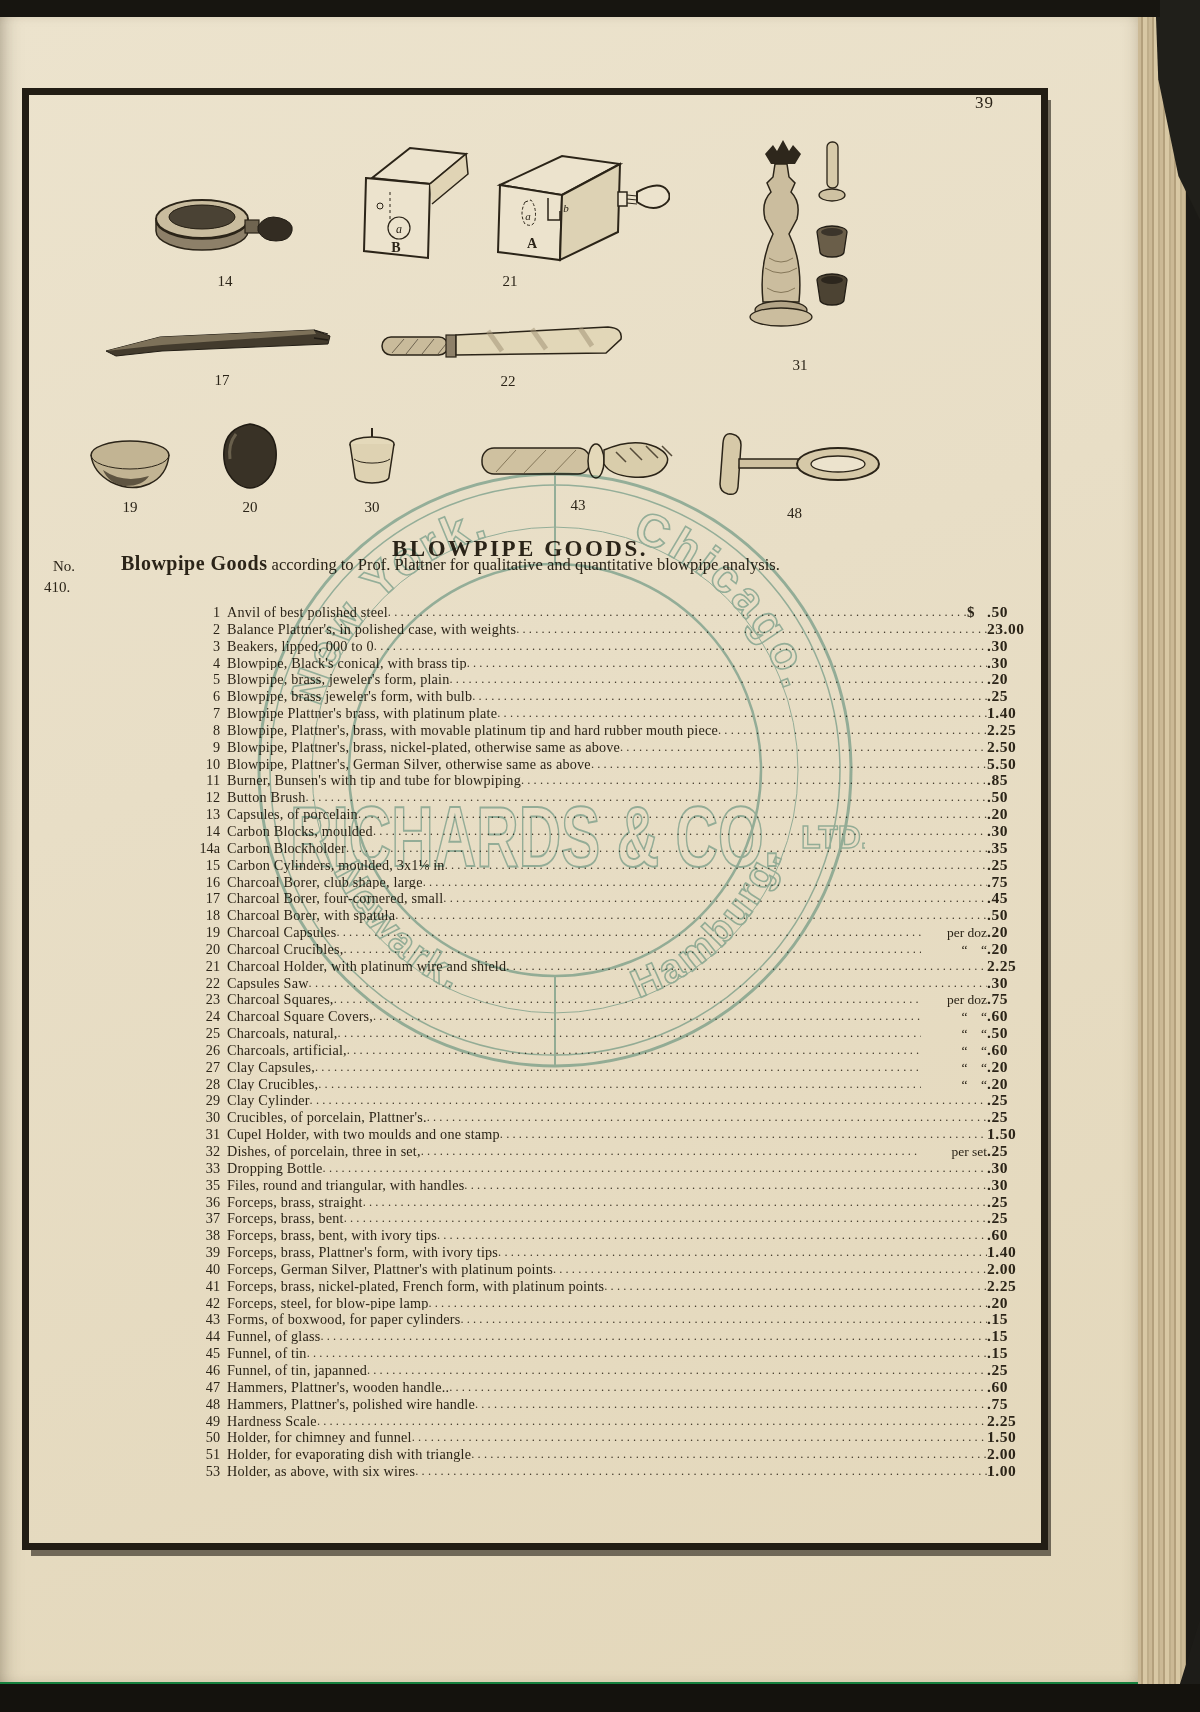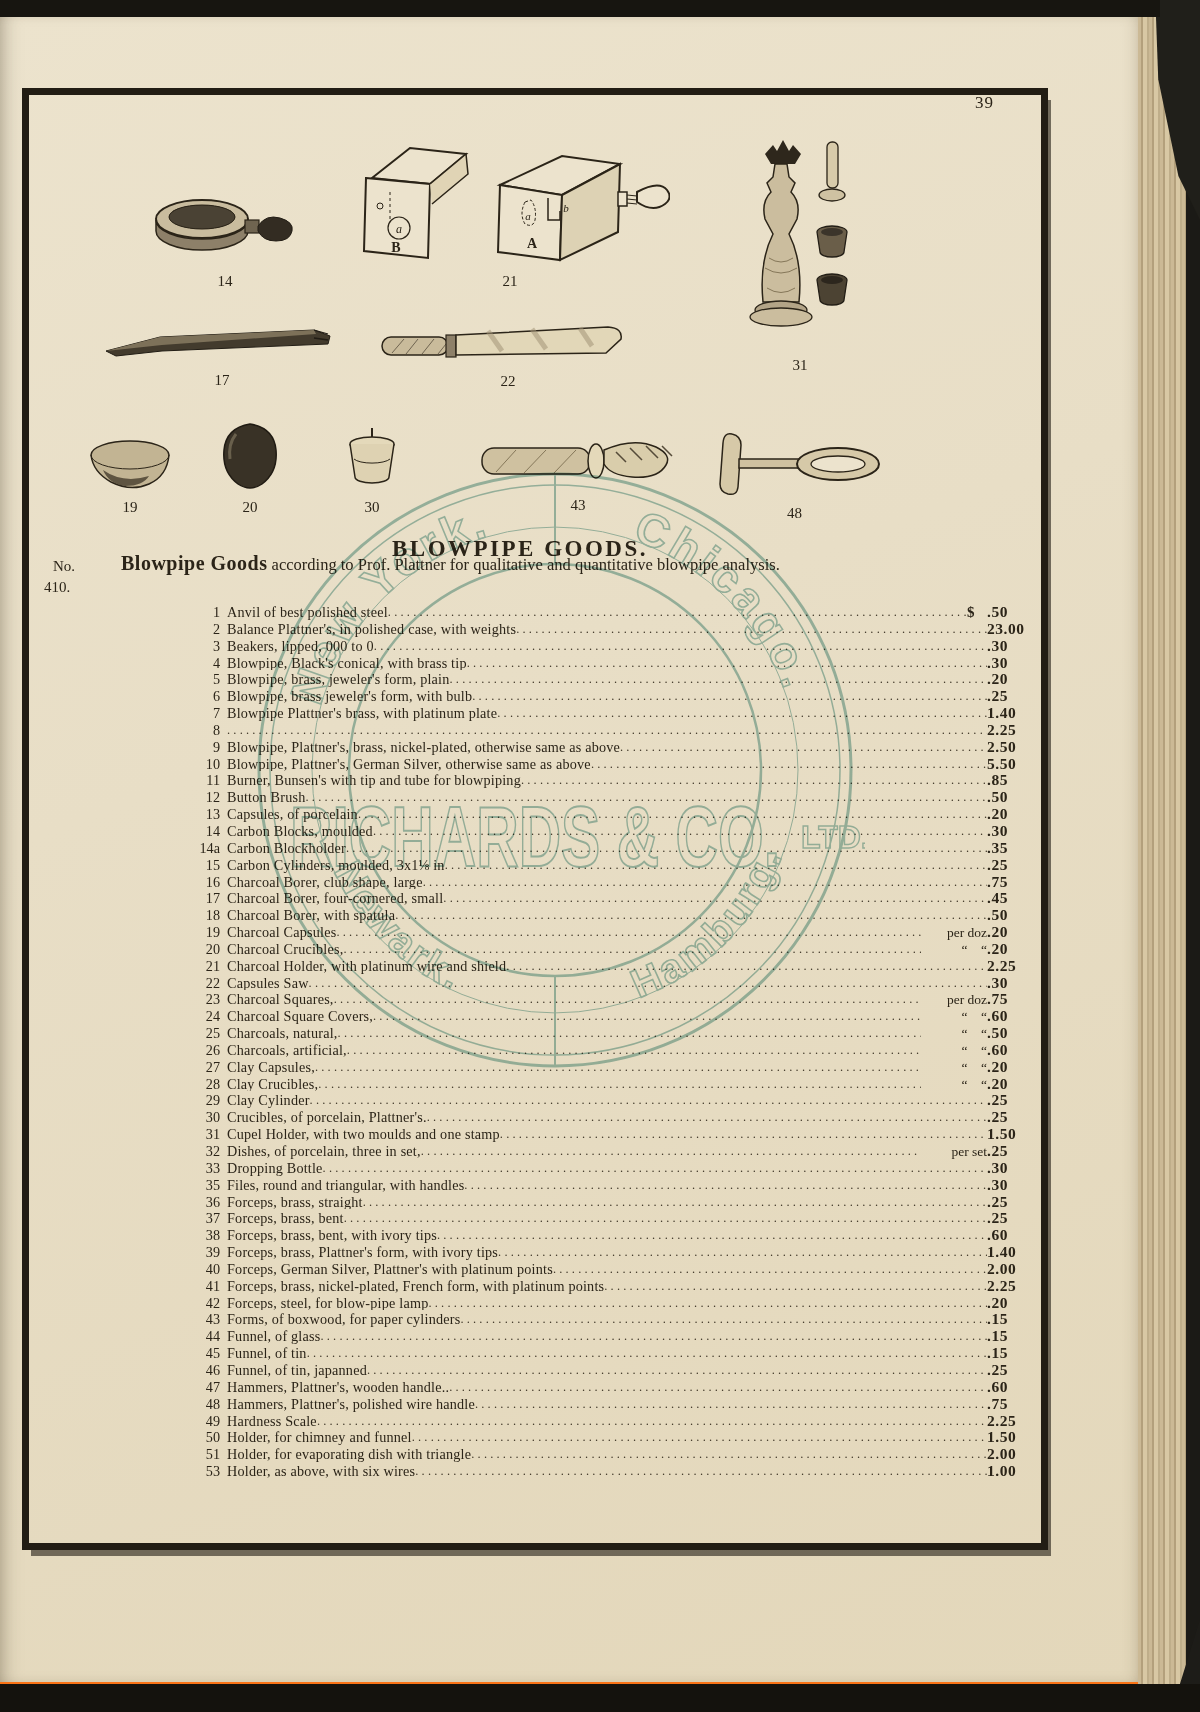--- a/index.html
+++ b/index.html
@@ -1,16 +1,16 @@
 <!DOCTYPE html>
 <html><head>
 <meta charset="utf-8">
 <style>
   html,body{margin:0;padding:0;background:#0f0e0b;}
-  .screenshot{position:relative;width:1200px;height:1712px;background:#f97316;overflow:hidden;
+  .screenshot{position:relative;width:1200px;height:1712px;background:#15803d;overflow:hidden;
               font-family:"Liberation Serif", serif;color:#2b2418;}
   
   .page{position:absolute;left:0;top:16px;width:1140px;height:1666px;
         background:linear-gradient(160deg,#ece3cd 0%,#e8dec6 40%,#e3d7ba 100%);
         box-shadow:inset 14px 0 22px -16px rgba(60,50,30,.55), inset -10px 0 18px -12px rgba(90,70,40,.45);}
   
   .book-edge{position:absolute;left:1138px;top:6px;width:52px;height:1694px;
         background:repeating-linear-gradient(90deg,#cbb995 0 3px,#b3a07c 3px 5px,#d8c8a4 5px 9px,#bfae8a 9px 11px);
         border-radius:0 10px 10px 0;}
   .cover-right{position:absolute;left:1186px;top:0;width:14px;height:1712px;background:#1b1a16;}
@@ -239,20 +239,21 @@
         <span class="price">.25</span>
       </div>
       <div class="row">
         <span class="no">7</span>
         <span class="desc">Blowpipe Plattner's brass, with platinum plate</span>
         <span class="dots"></span>
         <span class="price">1.40</span>
       </div>
       <div class="row">
         <span class="no">8</span>
+        <span class="desc">Blowpipe, Plattner's, brass, with movable platinum tip and hard rubber mouth piece</span>
         <span class="dots"></span>
         <span class="price">2.25</span>
       </div>
       <div class="row">
         <span class="no">9</span>
         <span class="desc">Blowpipe, Plattner's, brass, nickel-plated, otherwise same as above</span>
         <span class="dots"></span>
         <span class="price">2.50</span>
       </div>
       <div class="row">

